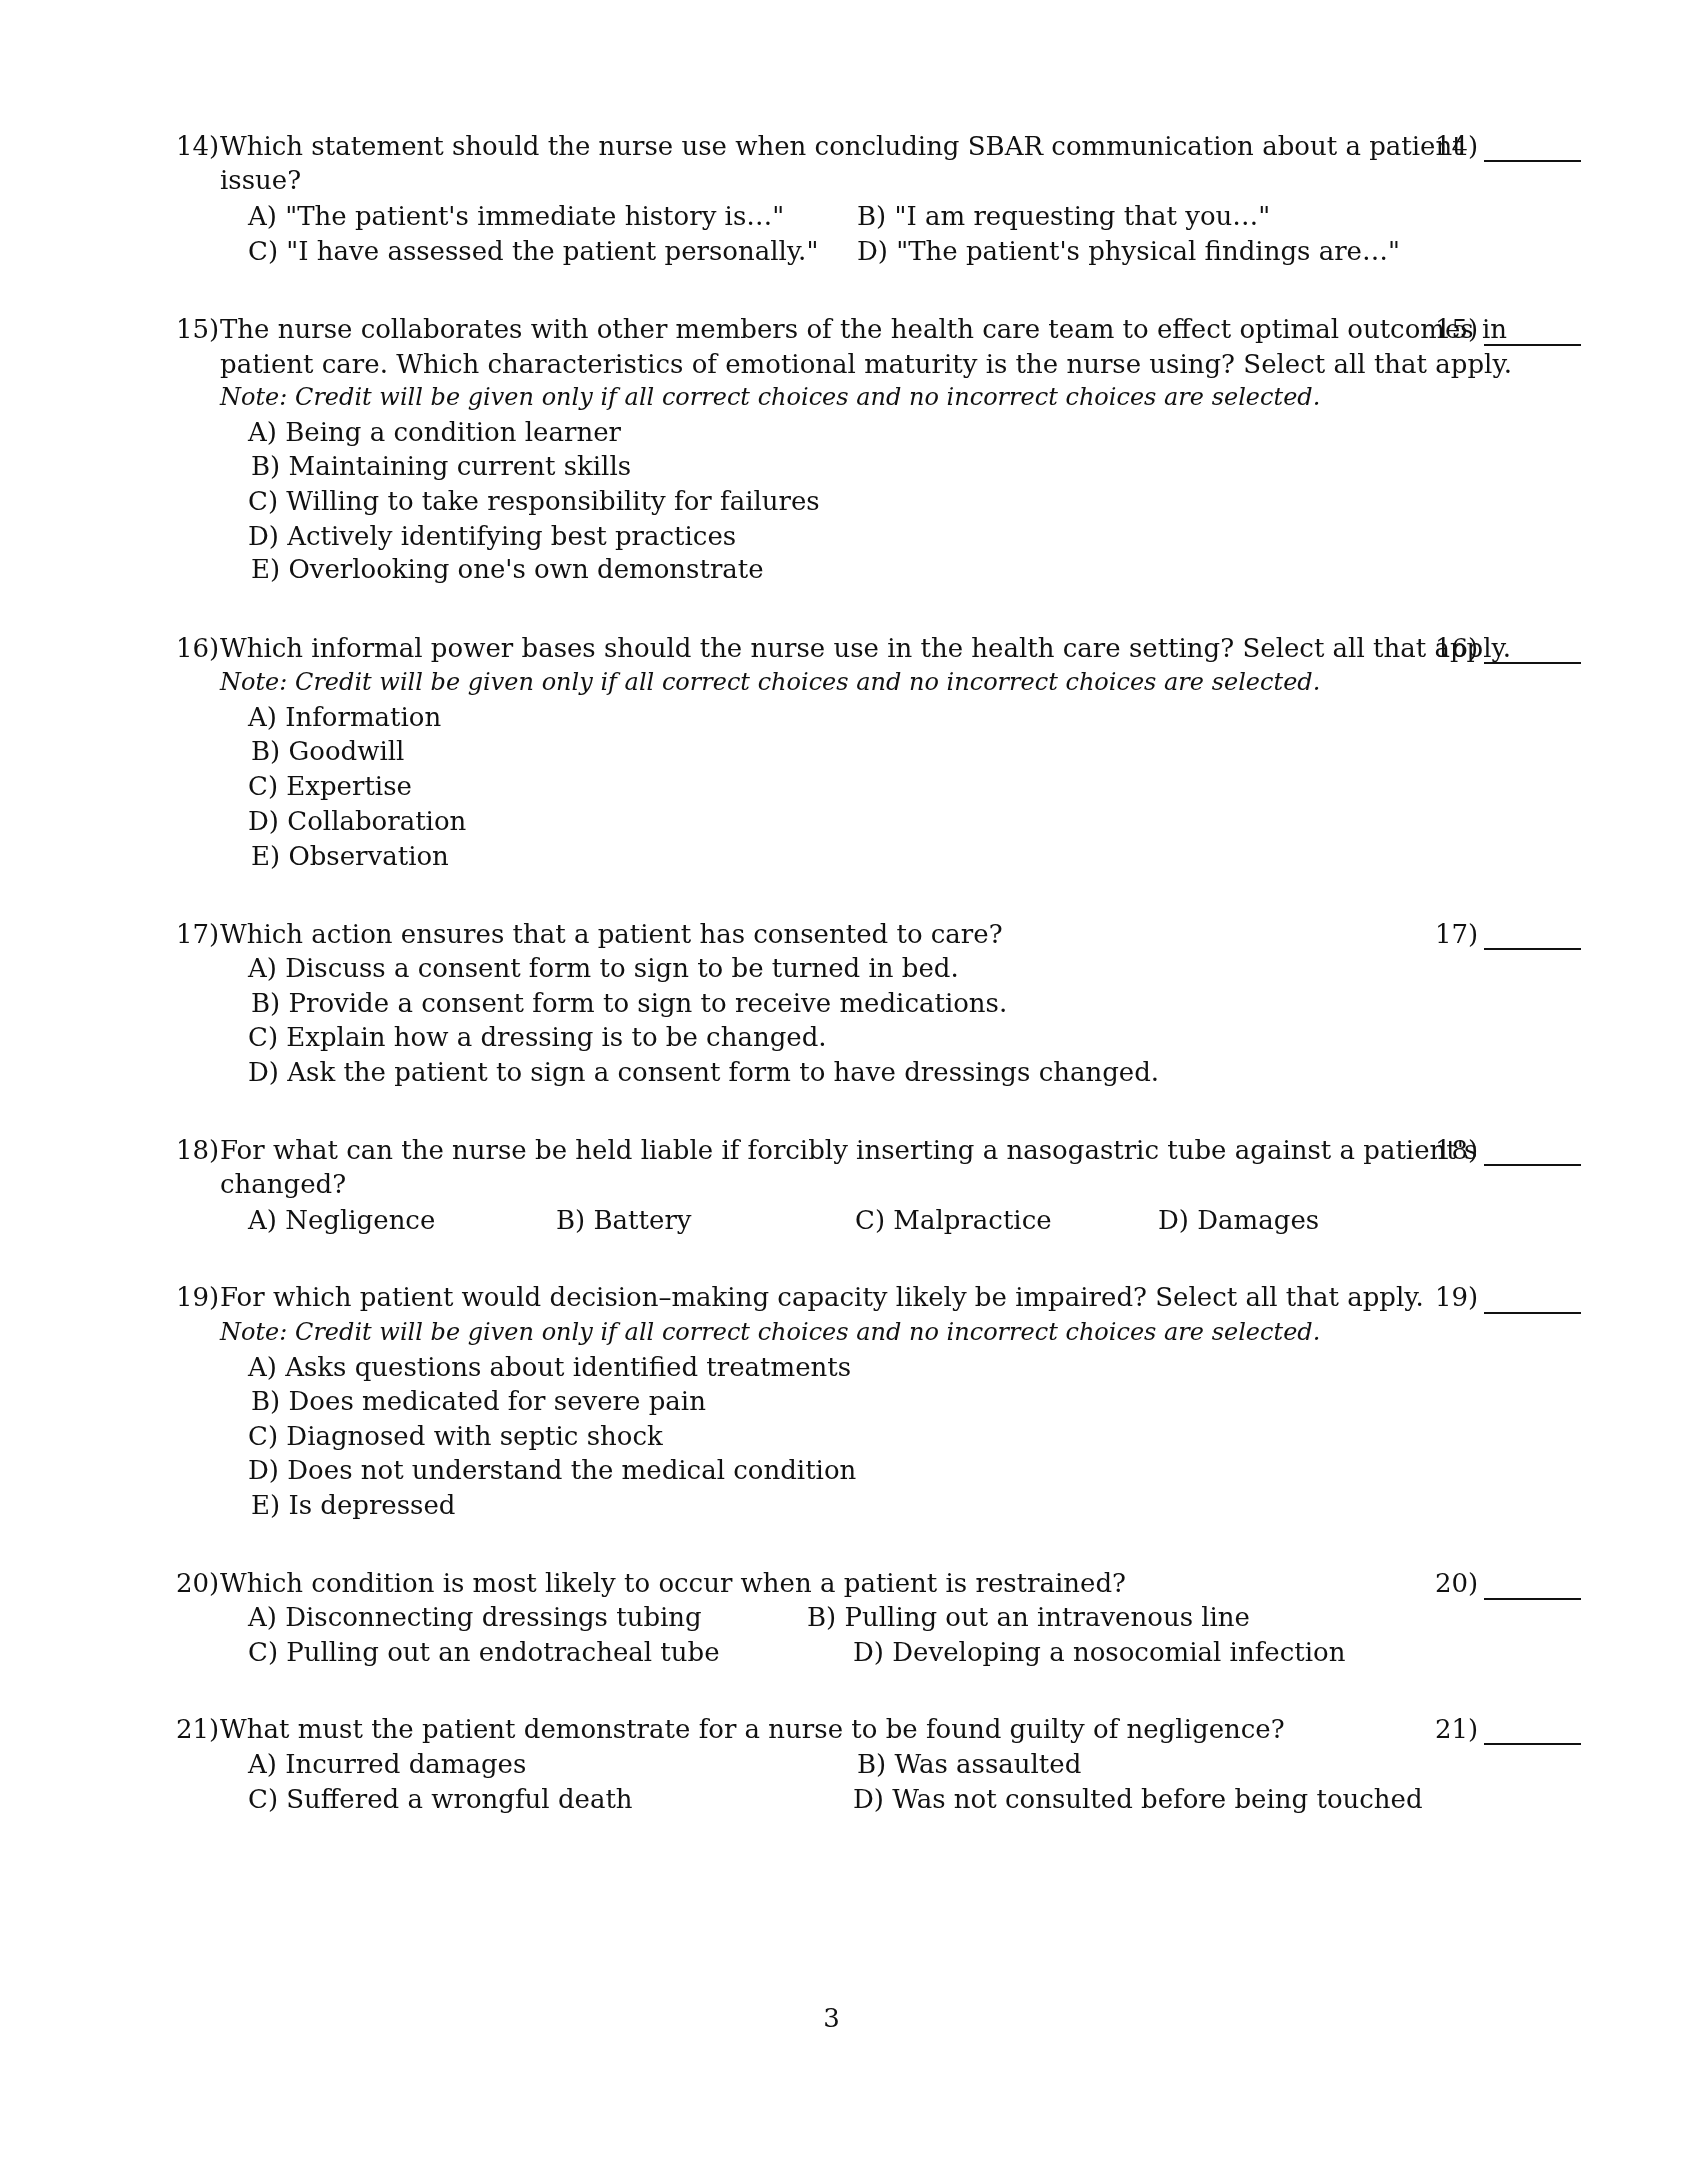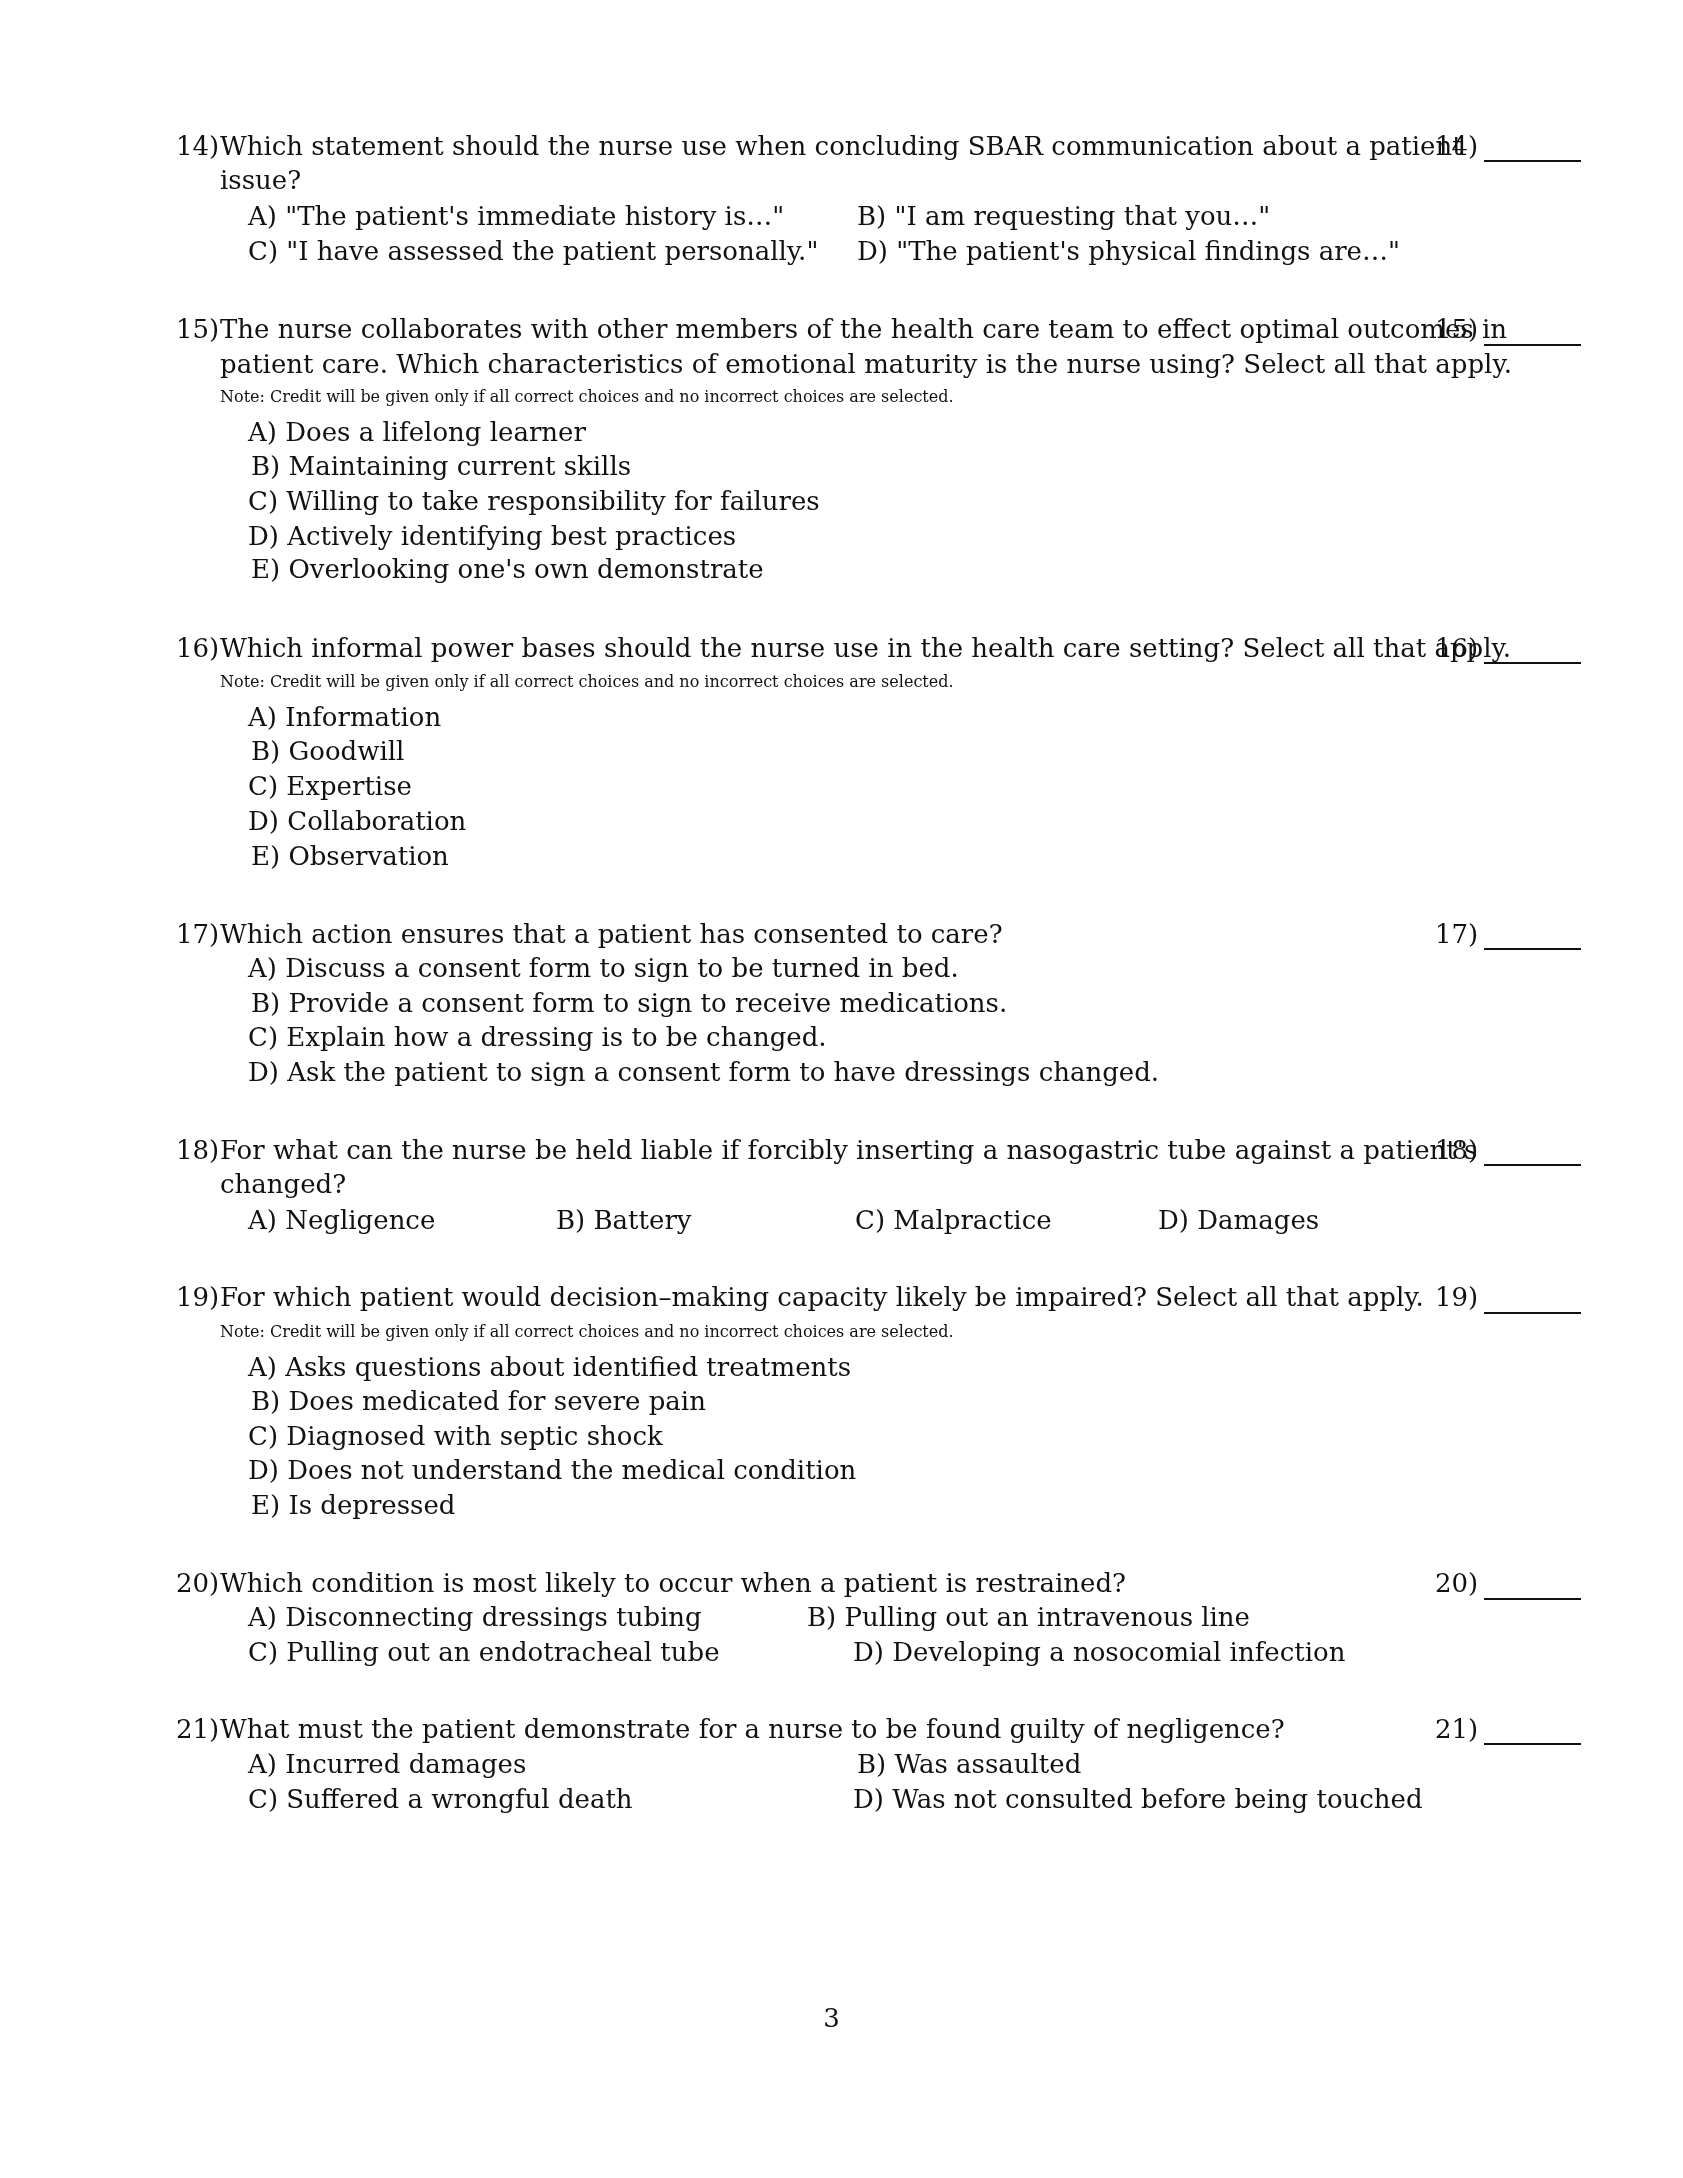--- a/index.html
+++ b/index.html
@@ -1,19 +1,19 @@
 <!DOCTYPE html>
 <html><head>
 <meta charset="utf-8">
 <style>
   html, body { margin: 0; padding: 0; background: #ffffff; }
   body { width: 1683px; height: 2178px; position: relative; overflow: hidden;
          font-family: "DejaVu Serif", "Liberation Serif", serif; color: #111; }
   .ln { position: absolute; white-space: nowrap; font-size: 26px; line-height: 34px; height: 34px; }
-  .note { font-size: 16px; }
+  .note { font-style: italic; font-size: 24px; }
   .qnum { position: absolute; font-size: 26px; line-height: 34px; }
   .blank { position: absolute; width: 97px; height: 0; border-top: 2.5px solid #111; }
   .ansnum { position: absolute; font-size: 26px; line-height: 34px; left: 1435px; }
   .pagenum { position: absolute; left: 0; width: 1663px; text-align: center; font-size: 26px; line-height: 34px; }
 </style>
 </head>
 <body>
 
 <div>
   <span class="qnum" style="left:176px;top:129px">14)</span>
@@ -25,21 +25,21 @@
   <span class="ln" style="left:857px;top:234px"><span>D)</span> <span>"The patient's physical findings are…"</span></span>
   <span class="ansnum" style="top:129px">14)</span>
   <div class="blank" style="left:1484px;top:160px"></div>
 </div>
 
 <div>
   <span class="qnum" style="left:176px;top:312px">15)</span>
   <span class="ln" style="left:220px;top:312px">The nurse collaborates with other members of the health care team to effect optimal outcomes in</span>
   <span class="ln" style="left:220px;top:347px">patient care. Which characteristics of emotional maturity is the nurse using? Select all that apply.</span>
   <span class="ln note" style="left:220px;top:380px">Note: Credit will be given only if all correct choices and no incorrect choices are selected.</span>
-  <span class="ln" style="left:248px;top:415px"><span>A)</span> <span>Does a lifelong learner</span></span>
+  <span class="ln" style="left:248px;top:415px"><span>A)</span> <span>Being a condition learner</span></span>
   <span class="ln" style="left:251px;top:449px"><span>B)</span> <span>Maintaining current skills</span></span>
   <span class="ln" style="left:248px;top:484px"><span>C)</span> <span>Willing to take responsibility for failures</span></span>
   <span class="ln" style="left:248px;top:519px"><span>D)</span> <span>Actively identifying best practices</span></span>
   <span class="ln" style="left:251px;top:552px"><span>E)</span> <span>Overlooking one's own demonstrate</span></span>
   <span class="ansnum" style="top:312px">15)</span>
   <div class="blank" style="left:1484px;top:344px"></div>
 </div>
 
 <div>
   <span class="qnum" style="left:176px;top:631px">16)</span>

